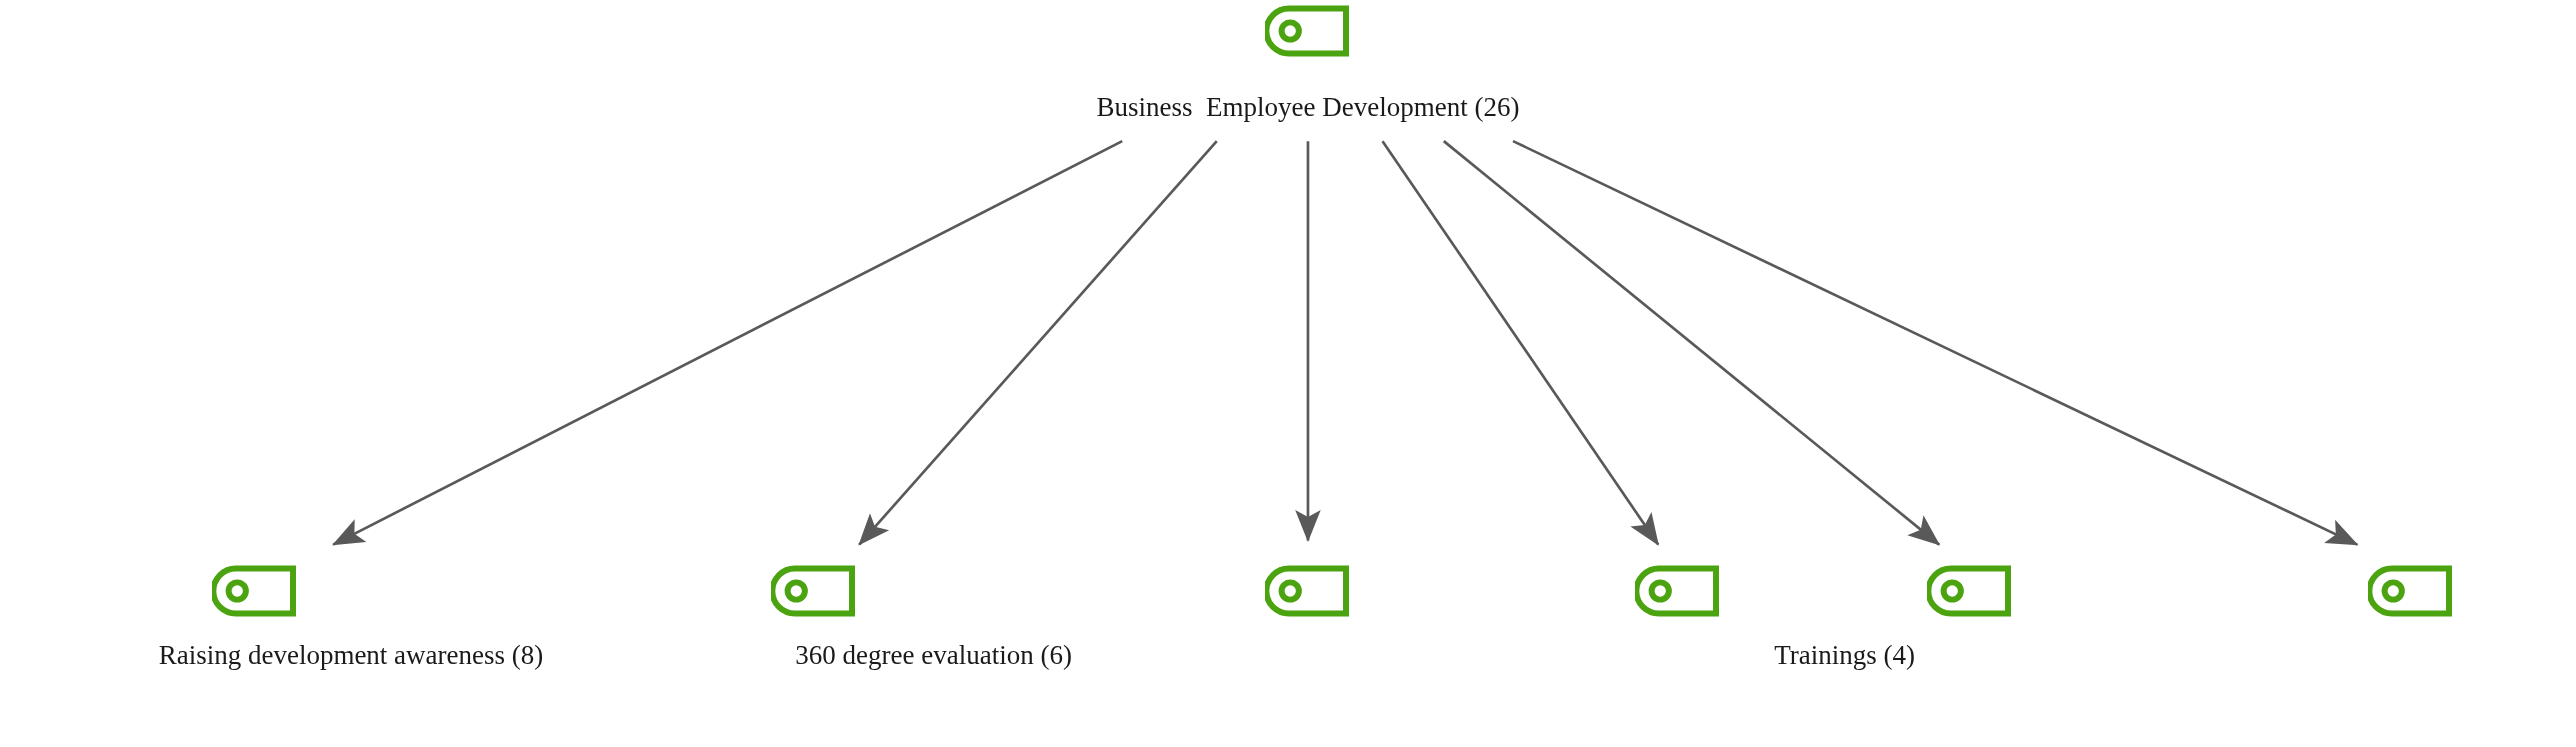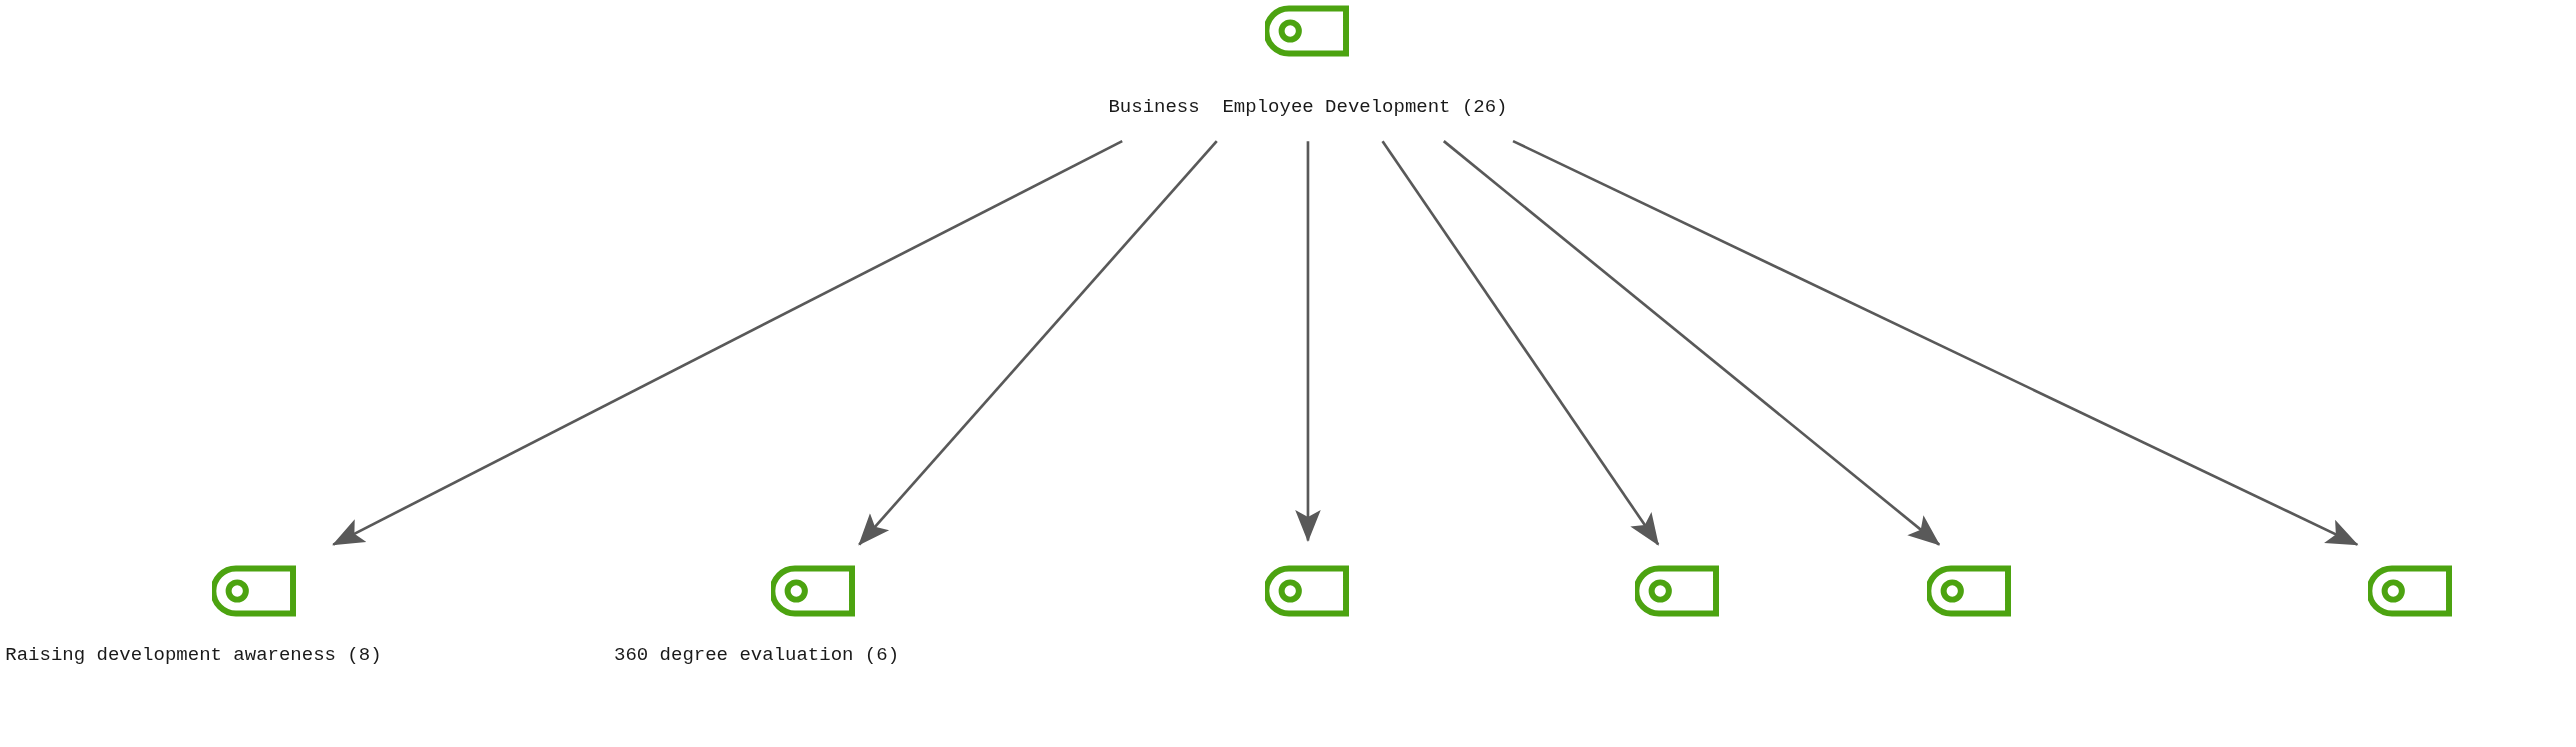--- a/index.html
+++ b/index.html
@@ -28,31 +28,32 @@
     pointer-events: none;
   }
   .node {
     position: absolute;
   }
   .node-icon {
     display: block;
   }
   .node-label {
     position: absolute;
-    font-family: Liberation Mono, monospace;
-    font-size: 19px;
+    font-family: Liberation Serif, serif;
+    font-size: 27px;
     line-height: 39px;
     color: #1a1a1a;
     white-space: pre-wrap;
   }
   .label-center {
     text-align: center;
   }
   .label-left {
-    text-align: left;
+    text-align: right;
+    margin-left: 45px;
   }
 </style>
 </head>
 <body>
 
 <div id="diagram-root">
 
   <svg id="edge-layer" viewBox="0 0 3868 1122" width="2576" height="747" xmlns="http://www.w3.org/2000/svg">
     <defs>
       <marker id="arrow" markerWidth="14" markerHeight="14" refX="11.5" refY="5" orient="auto" markerUnits="strokeWidth">
@@ -105,20 +106,21 @@
       <circle cx="38" cy="39" r="13" fill="none" stroke="#4CA310" stroke-width="9"></circle>
     </svg>
   </div>
 
   <div class="node" style="left:1635px; top:565px;">
     <svg class="node-icon" width="85" height="52" viewBox="0 0 128 78" xmlns="http://www.w3.org/2000/svg">
       <path d="M36 5 L122 5 L122 73 L36 73 A31 31 0 0 1 36 5 Z" fill="none" stroke="#4CA310" stroke-width="9"></path>
       <circle cx="38" cy="39" r="13" fill="none" stroke="#4CA310" stroke-width="9"></circle>
     </svg>
   </div>
+  <div class="node-label label-left" style="left:1590px; top:636px; width:280px;">Trainings (4)</div>
 
   <div class="node" style="left:1927px; top:565px;">
     <svg class="node-icon" width="85" height="52" viewBox="0 0 128 78" xmlns="http://www.w3.org/2000/svg">
       <path d="M36 5 L122 5 L122 73 L36 73 A31 31 0 0 1 36 5 Z" fill="none" stroke="#4CA310" stroke-width="9"></path>
       <circle cx="38" cy="39" r="13" fill="none" stroke="#4CA310" stroke-width="9"></circle>
     </svg>
   </div>
 
   <div class="node" style="left:2368px; top:565px;">
     <svg class="node-icon" width="85" height="52" viewBox="0 0 128 78" xmlns="http://www.w3.org/2000/svg">

